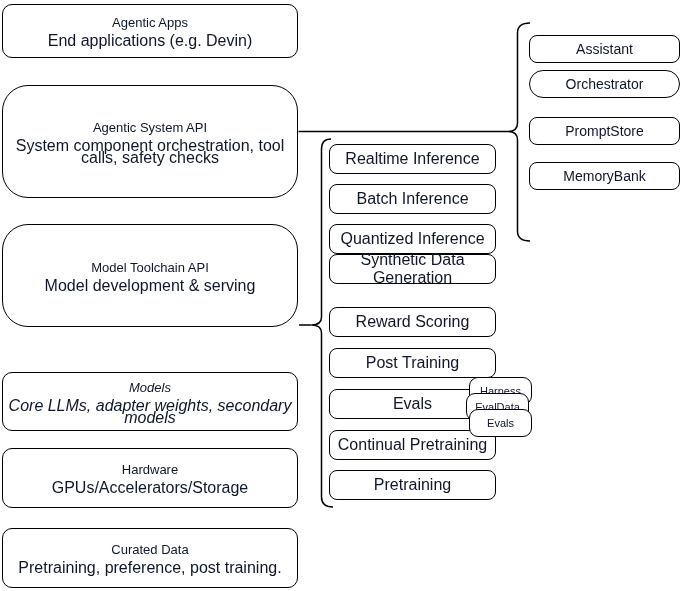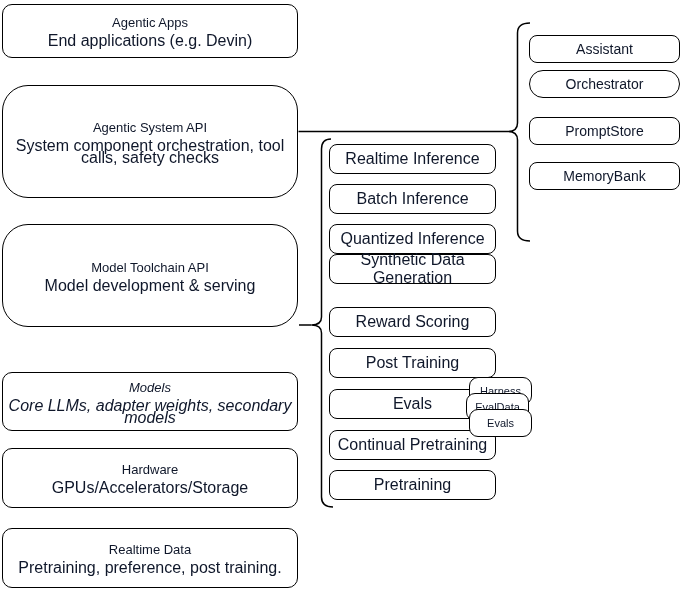--- a/index.html
+++ b/index.html
@@ -81,21 +81,21 @@
   </div>
   <div class="box left-box lb3">
     <div class="box-title">Models</div>
     <div class="box-subtitle">Core LLMs, adapter weights, secondary models</div>
   </div>
   <div class="box left-box lb4">
     <div class="box-title">Hardware</div>
     <div class="box-subtitle">GPUs/Accelerators/Storage</div>
   </div>
   <div class="box left-box lb5">
-    <div class="box-title">Realtime Data</div>
+    <div class="box-title">Curated Data</div>
     <div class="box-subtitle">Pretraining, preference, post training.</div>
   </div>
 
   <div class="box mid-box mb0">Realtime Inference</div>
   <div class="box mid-box mb1">Batch Inference</div>
   <div class="box mid-box mb2">Quantized Inference</div>
   <div class="box mid-box mb3">Synthetic Data Generation</div>
   <div class="box mid-box mb4">Reward Scoring</div>
   <div class="box mid-box mb5">Post Training</div>
   <div class="box mid-box mb7">Continual Pretraining</div>

